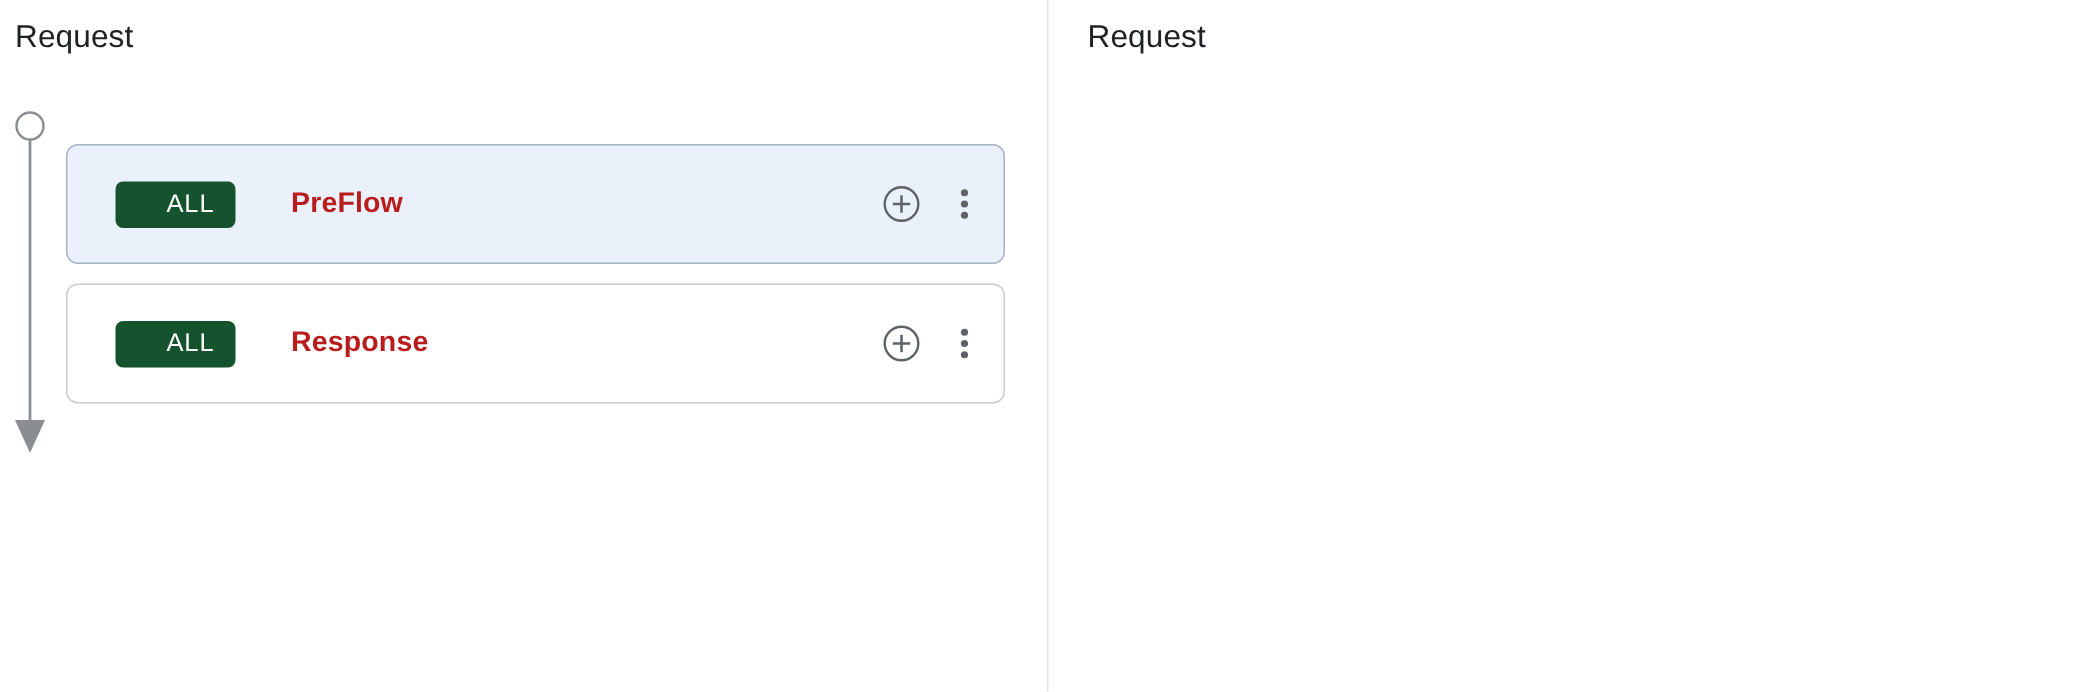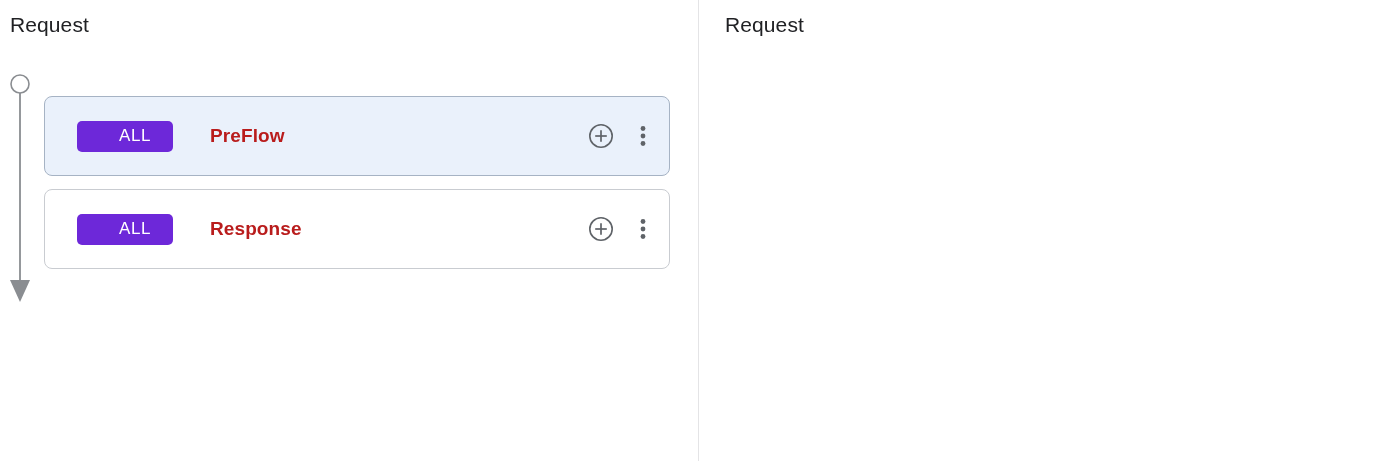--- a/index.html
+++ b/index.html
@@ -68,24 +68,24 @@
   
   .flow-row {
     display: flex;
     align-items: center;
     height: 78px;
     padding: 0 17px 0 32px;
   }
 
   .badge {
     flex: none;
-    width: 96px;
+    width: 80px;
     height: 31px;
     border-radius: 5px;
-    background: #6d28d9;
+    background: #14532d;
     color: #ffffff;
     font-size: 17px;
     font-weight: 400;
     letter-spacing: .6px;
     display: flex;
     align-items: center;
     justify-content: center;
     padding-left: 20px;
   }
 

